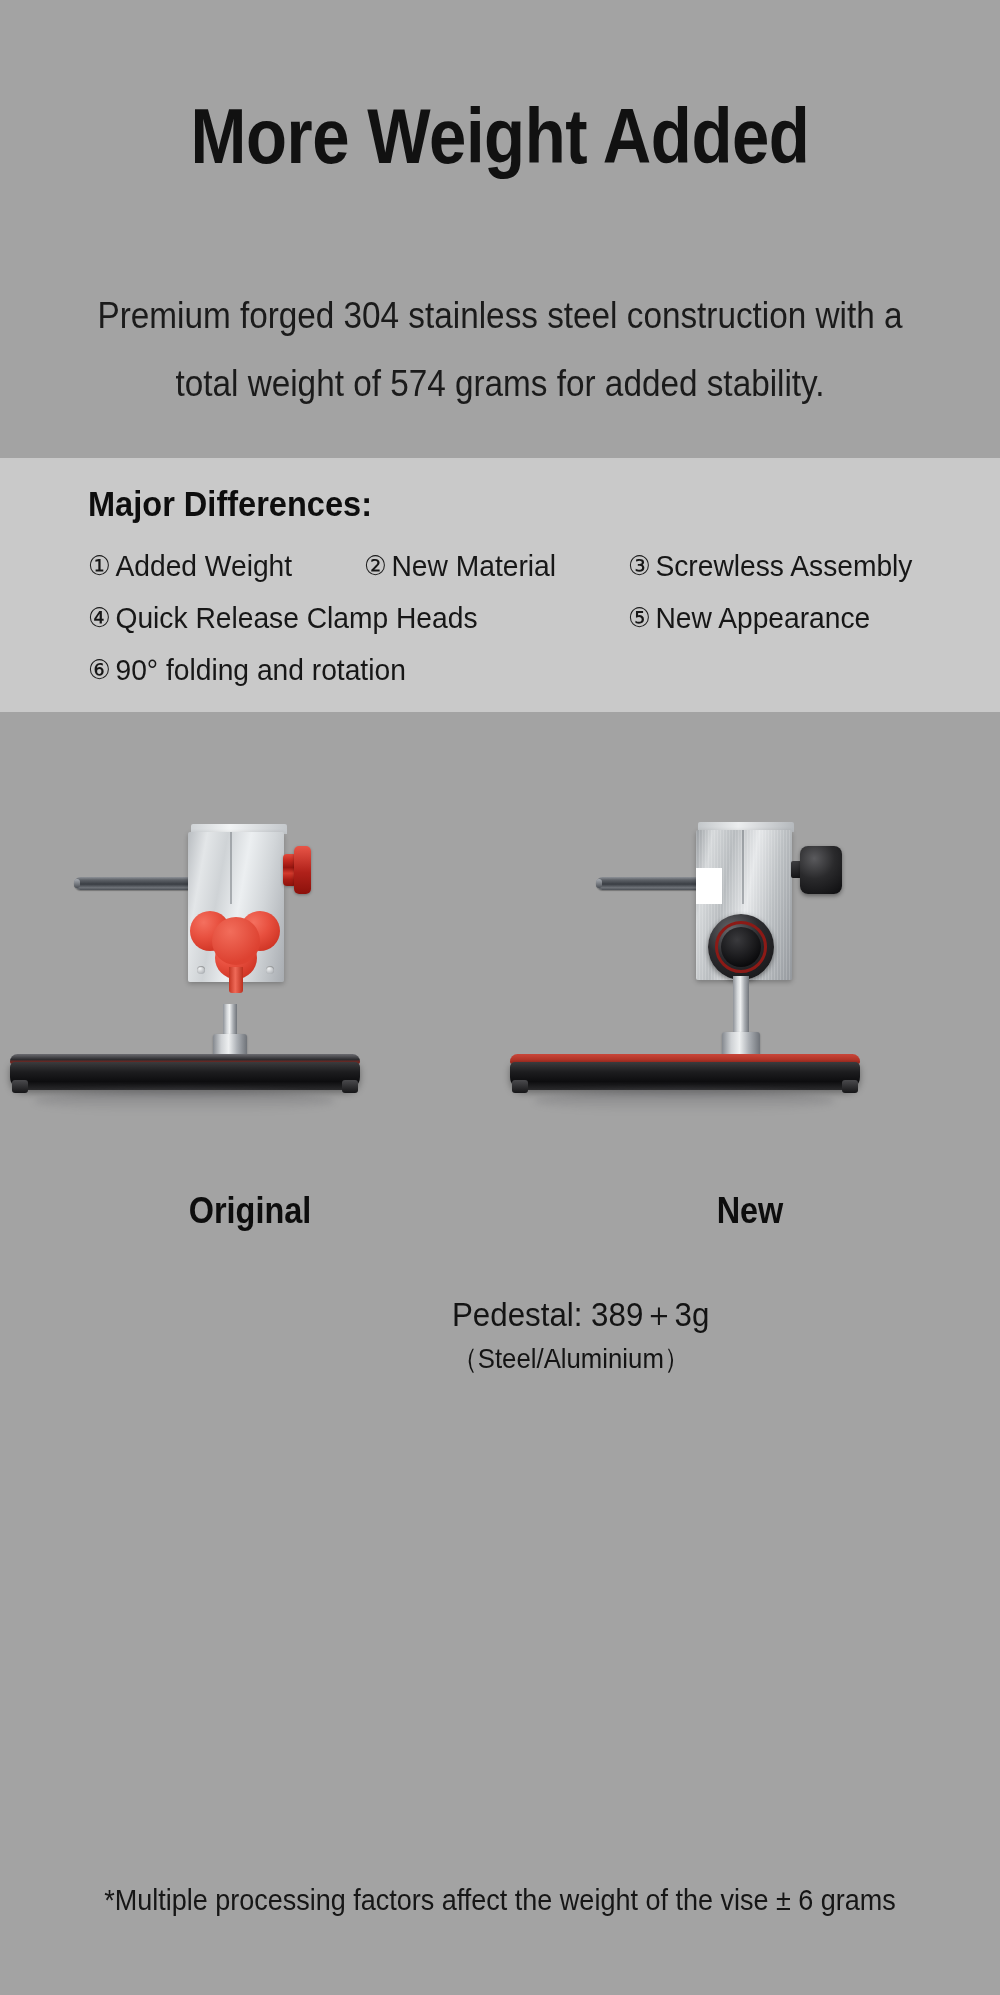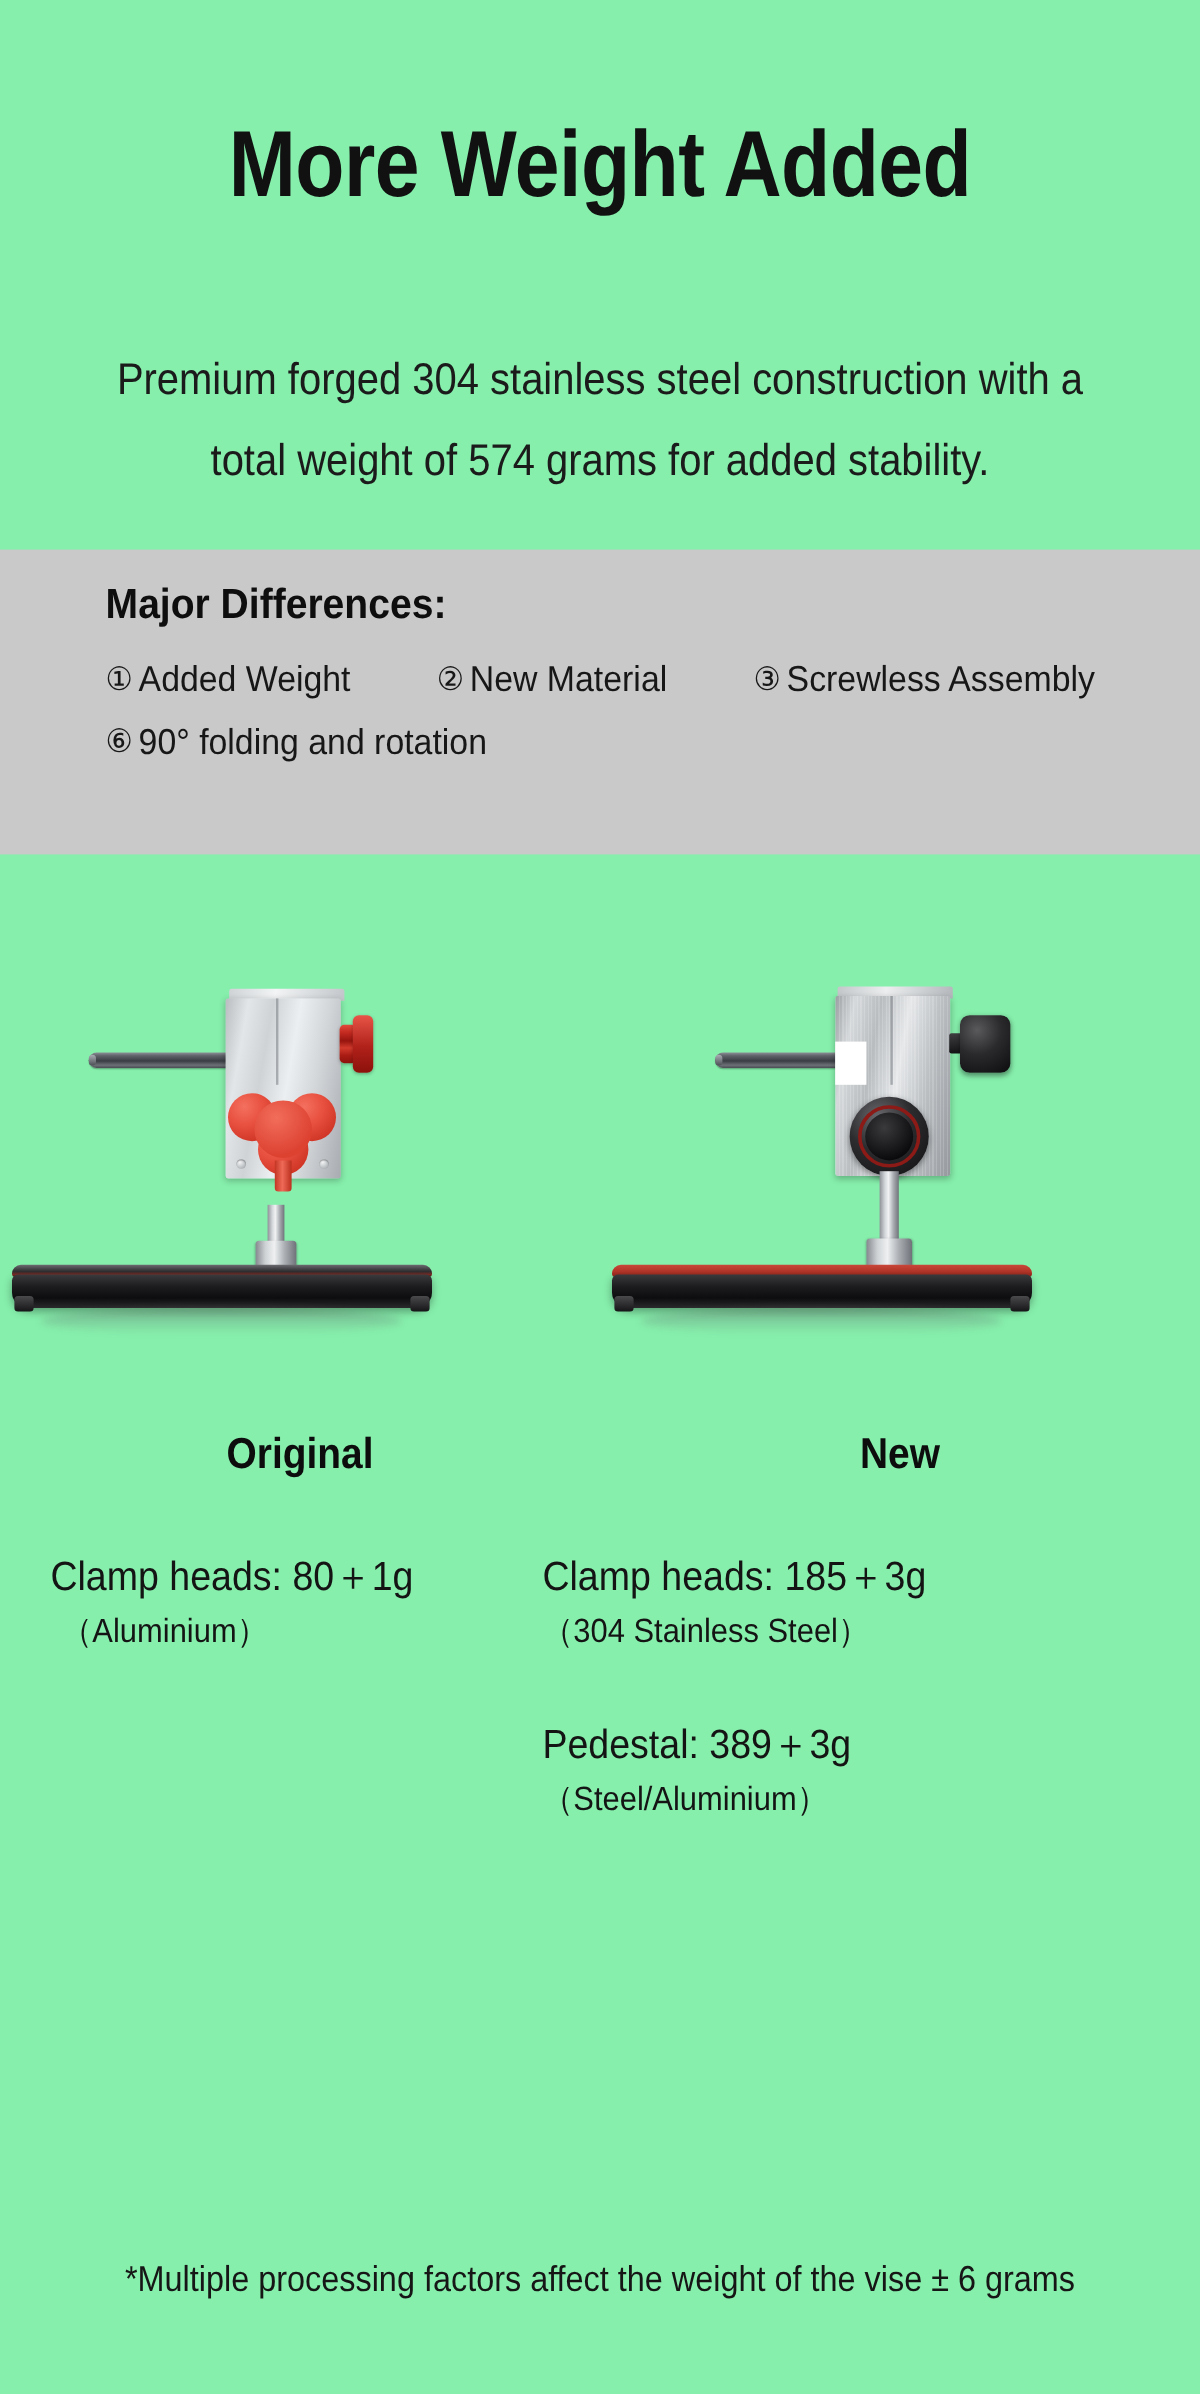--- a/index.html
+++ b/index.html
@@ -2,21 +2,21 @@
 <html><head>
 <meta charset="utf-8">
 <style>
   * { margin:0; padding:0; box-sizing:border-box; }
   html, body {
     width:1000px; height:1995px;
     background:#ffffff;
     font-family:"Liberation Sans", sans-serif;
     overflow:hidden;
   }
-  .page { position:relative; width:1000px; height:1995px; background:#86efac; }
+  .page { position:relative; width:1000px; height:1995px; background:#a3a3a3; }
 
   
   .headline {
     position:absolute; top:93px; left:0; width:1000px;
     text-align:center;
     font-family:"Liberation Sans", sans-serif;
     font-weight:bold;
     font-size:78px;
     line-height:86px;
     letter-spacing:-0.5px;
@@ -309,20 +309,28 @@
           <span class="num">①</span><span>Added Weight</span>
         </div>
         <div class="feat c2">
           <span class="num">②</span><span>New Material</span>
         </div>
         <div class="feat c3">
           <span class="num">③</span><span>Screwless Assembly</span>
         </div>
       </div>
 
+      <div class="feat-row r2">
+        <div class="feat c1">
+          <span class="num">④</span><span>Quick Release Clamp Heads</span>
+        </div>
+        <div class="feat c2">
+          <span class="num">⑤</span><span>New Appearance</span>
+        </div>
+      </div>
 
       <div class="feat-row r3">
         <div class="feat c1">
           <span class="num">⑥</span><span>90° folding and rotation</span>
         </div>
       </div>
 
     </div>
   </div>
 
@@ -399,30 +407,20 @@
 
   </div>
 
   <div class="col-heads">
     <div class="col-head left">Original</div>
     <div class="col-head right">New</div>
   </div>
 
   <div class="specs">
 
-    <div class="spec-row row-a">
-      <div class="spec-cell left">
-        <div class="spec-main">Clamp heads: 80＋1g</div>
-        <div class="spec-sub indent">（Aluminium）</div>
-      </div>
-      <div class="spec-cell right">
-        <div class="spec-main">Clamp heads: 185＋3g</div>
-        <div class="spec-sub">（304 Stainless Steel）</div>
-      </div>
-    </div>
 
     <div class="spec-row row-b">
       <div class="spec-cell right">
         <div class="spec-main">Pedestal: 389＋3g</div>
         <div class="spec-sub">（Steel/Aluminium）</div>
       </div>
     </div>
 
     <div class="spec-row row-c">
     </div>

